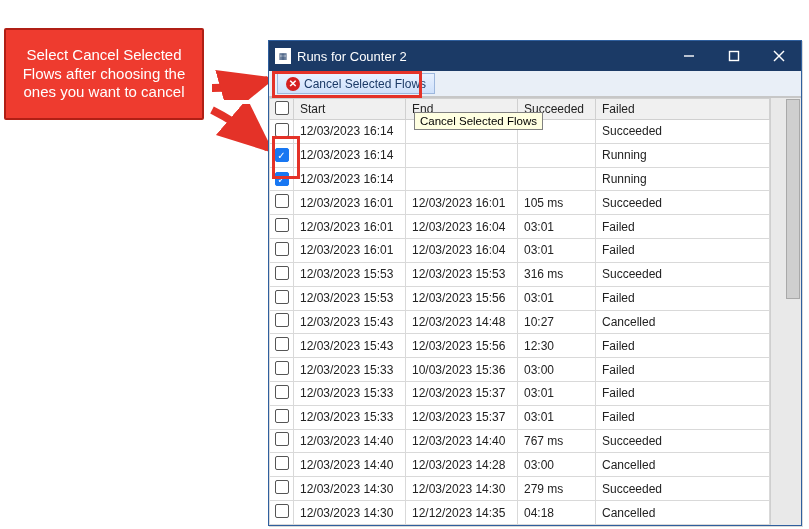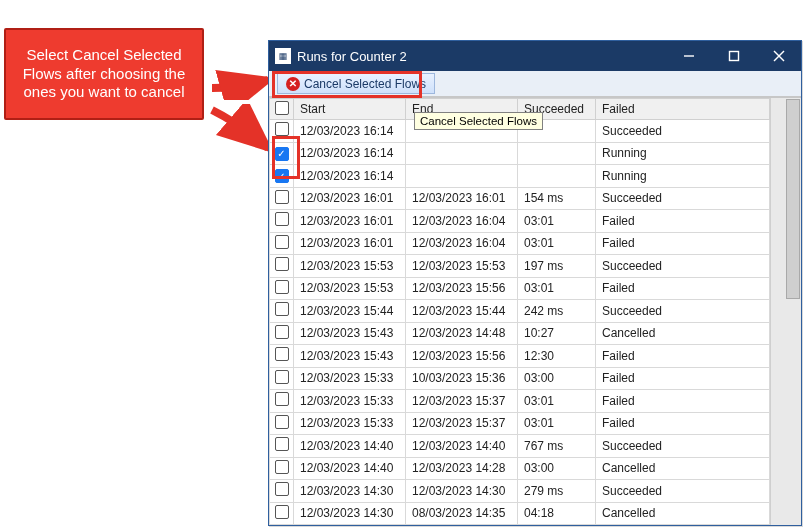--- a/index.html
+++ b/index.html
@@ -323,57 +323,50 @@
             <td class="chk"><span class="cbox checked"></span></td>
             <td>12/03/2023 16:14</td>
             <td></td>
             <td></td>
             <td>Running</td>
           </tr>
           <tr>
             <td class="chk"><span class="cbox"></span></td>
             <td>12/03/2023 16:01</td>
             <td>12/03/2023 16:01</td>
-            <td>154 ms</td>
+            <td>105 ms</td>
             <td>Succeeded</td>
           </tr>
           <tr>
             <td class="chk"><span class="cbox"></span></td>
             <td>12/03/2023 16:01</td>
             <td>12/03/2023 16:04</td>
             <td>03:01</td>
             <td>Failed</td>
           </tr>
           <tr>
             <td class="chk"><span class="cbox"></span></td>
             <td>12/03/2023 16:01</td>
             <td>12/03/2023 16:04</td>
             <td>03:01</td>
             <td>Failed</td>
           </tr>
           <tr>
             <td class="chk"><span class="cbox"></span></td>
             <td>12/03/2023 15:53</td>
             <td>12/03/2023 15:53</td>
-            <td>197 ms</td>
+            <td>316 ms</td>
             <td>Succeeded</td>
           </tr>
           <tr>
             <td class="chk"><span class="cbox"></span></td>
             <td>12/03/2023 15:53</td>
             <td>12/03/2023 15:56</td>
             <td>03:01</td>
             <td>Failed</td>
-          </tr>
-          <tr>
-            <td class="chk"><span class="cbox"></span></td>
-            <td>12/03/2023 15:44</td>
-            <td>12/03/2023 15:44</td>
-            <td>242 ms</td>
-            <td>Succeeded</td>
           </tr>
           <tr>
             <td class="chk"><span class="cbox"></span></td>
             <td>12/03/2023 15:43</td>
             <td>12/03/2023 14:48</td>
             <td>10:27</td>
             <td>Cancelled</td>
           </tr>
           <tr>
             <td class="chk"><span class="cbox"></span></td>
@@ -420,21 +413,21 @@
           <tr>
             <td class="chk"><span class="cbox"></span></td>
             <td>12/03/2023 14:30</td>
             <td>12/03/2023 14:30</td>
             <td>279 ms</td>
             <td>Succeeded</td>
           </tr>
           <tr>
             <td class="chk"><span class="cbox"></span></td>
             <td>12/03/2023 14:30</td>
-            <td>08/03/2023 14:35</td>
+            <td>12/12/2023 14:35</td>
             <td>04:18</td>
             <td>Cancelled</td>
           </tr>
         </tbody>
     </table>
     <div class="right-gutter">
       <div class="scrollbar-thumb"></div>
     </div>
   </div>
 </div>

